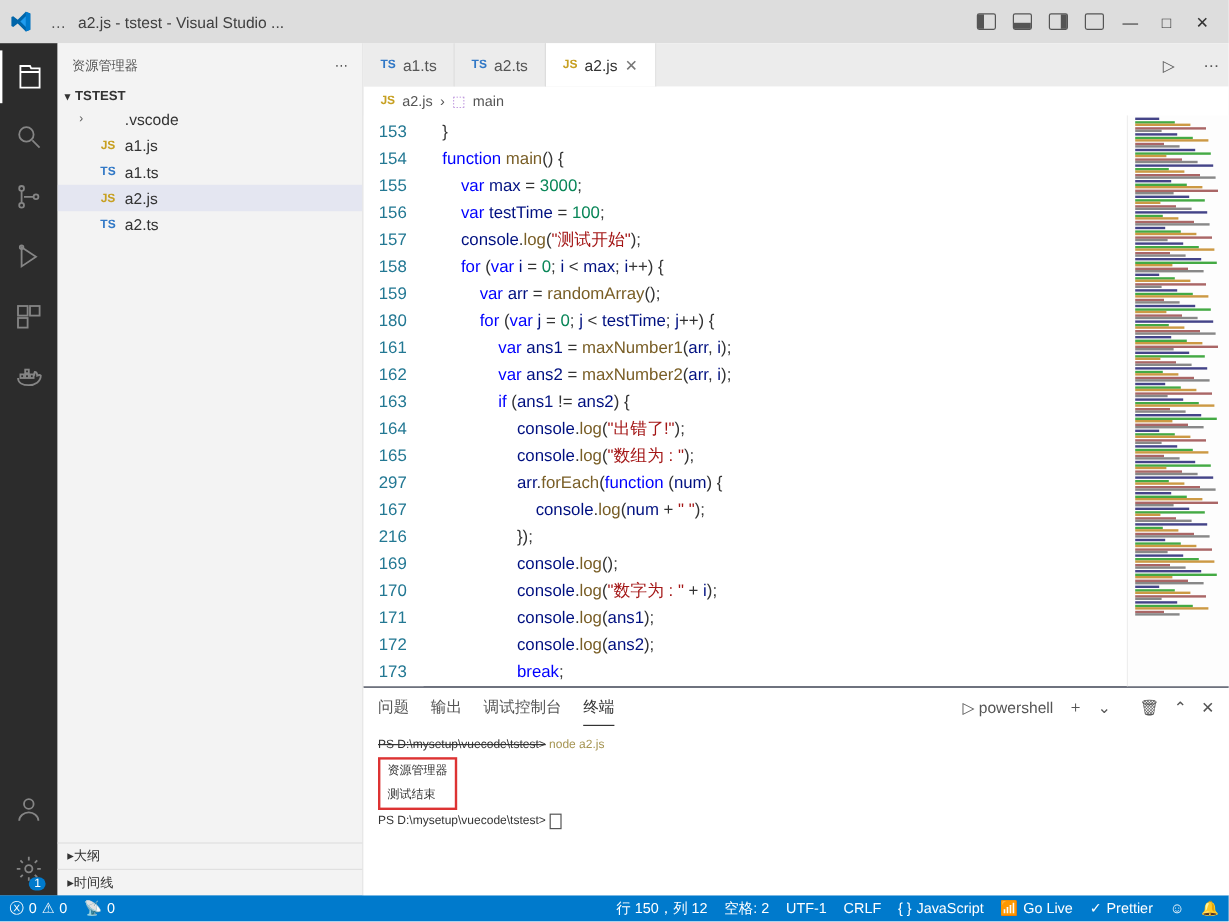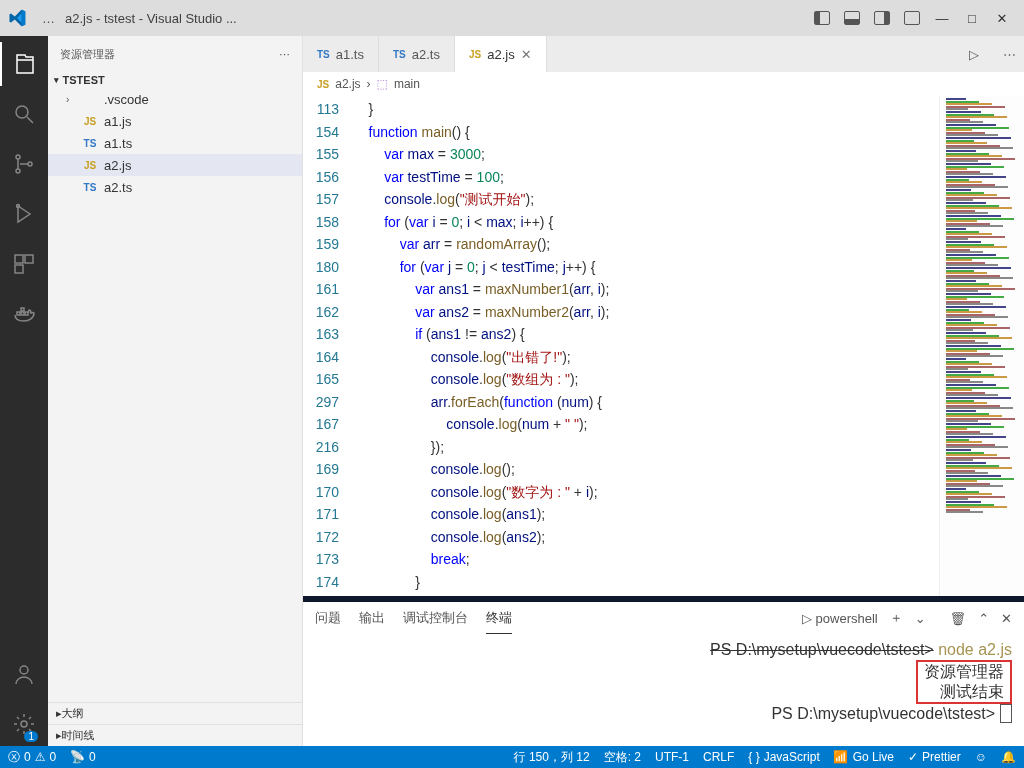--- a/index.html
+++ b/index.html
@@ -56,26 +56,26 @@
 .kw { color: #0000ff; }
 .fn { color: #795e26; }
 .vn { color: #001080; }
 .str { color: #a31515; }
 .num { color: #098658; }
 .pn { color: #333; }
 .minimap { width: 85px; background: #fdfdfd; border-left: 1px solid #eee; position: relative; }
 .minimap-slice { position:absolute; left:6px; right:6px; height:2px; }
 
 
-.panel { height: 150px; border-top: 6px solid #0f172a; display: flex; flex-direction: column; background:#fff; }
+.panel { height: 174px; border-top: 1px solid #0f172a; display: flex; flex-direction: column; background:#fff; }
 .panel-tabs { height: 32px; display: flex; align-items: center; padding: 0 12px; gap: 18px; color: #555; }
 .panel-tabs .pt { cursor: pointer; padding: 6px 0; }
 .panel-tabs .pt.active { color:#333; border-bottom: 1px solid #333; }
 .panel-tabs .right { margin-left: auto; display: flex; align-items: center; gap: 12px; }
-.terminal { flex: 1; font-family: Consolas, monospace; font-size: 16px; padding: 6px 12px; line-height: 20px; color: #333; text-align: right; }
+.terminal { flex: 1; font-family: Consolas, monospace; font-size: 10px; padding: 6px 12px; line-height: 20px; color: #333; }
 .term-box { display: inline-block; border: 2px solid #d33; padding: 0 6px; }
 .ps-path { color: #333; }
 .ps-cmd { color: #a59452; }
 
 
 .statusbar { height: 22px; background: #007acc; color: #fff; display: flex; align-items: center; font-size: 12px; padding: 0 8px; gap: 14px; }
 .statusbar .sb-item { display: flex; align-items: center; gap: 4px; cursor: pointer; }
 .statusbar .right { margin-left: auto; display: flex; gap: 14px; }
 
 .ts-ic { color:#3178c6; }
@@ -242,21 +242,21 @@
     </div>
     <div class="breadcrumb">
       <span class="js-ic" style="font-weight:700;font-size:10px">JS</span>
       <span>a2.js</span>
       <span>›</span>
       <span style="color:#b180d7">⬚</span>
       <span>main</span>
     </div>
     <div class="code-wrap">
       <div class="gutter" id="gutter">
-          <div>113</div>
+          <div>153</div>
           <div>154</div>
           <div>155</div>
           <div>156</div>
           <div>157</div>
           <div>158</div>
           <div>159</div>
           <div>180</div>
           <div>161</div>
           <div>162</div>
           <div>163</div>

